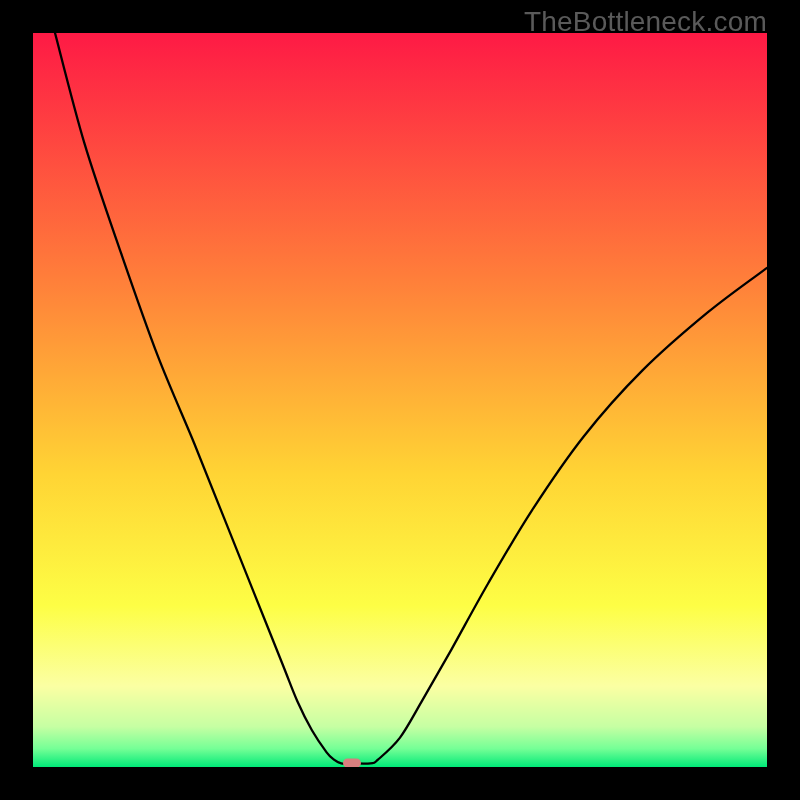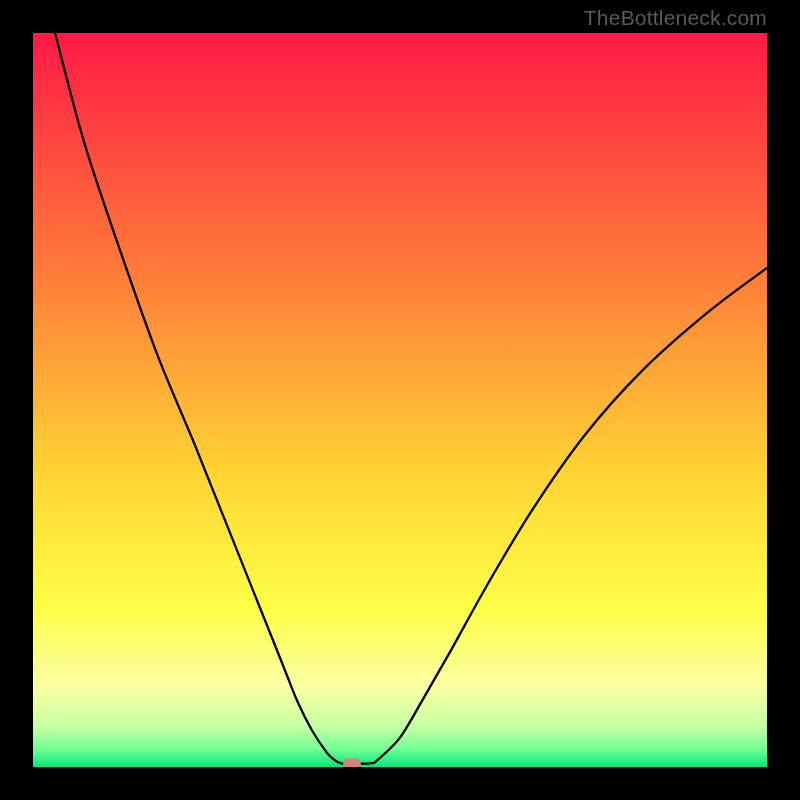--- a/index.html
+++ b/index.html
@@ -40,21 +40,21 @@
     border-radius: 5px;
     background: #d87f7f;
     z-index: 3;
     transform: translate(-50%, -50%);
   }
   .watermark {
     position: absolute;
     top: 6px;
     right: 33px;
     z-index: 5;
-    font-size: 21px;
+    font-size: 28px;
     font-weight: 500;
     color: #5a5a5a;
     letter-spacing: 0.2px;
   }
 </style>
 </head>
 <body>
 
 <div class="frame"></div>
 

